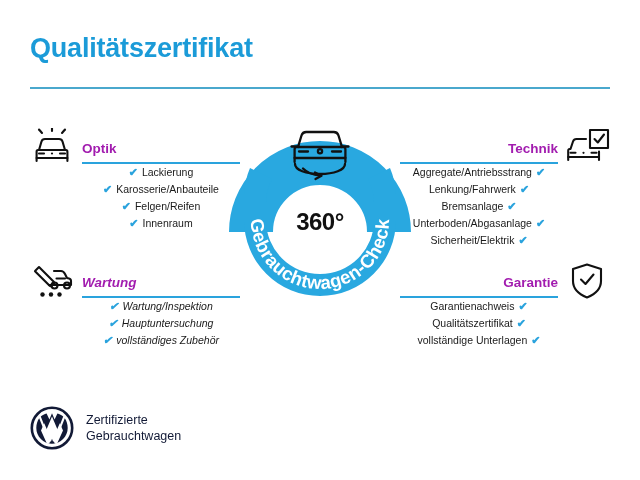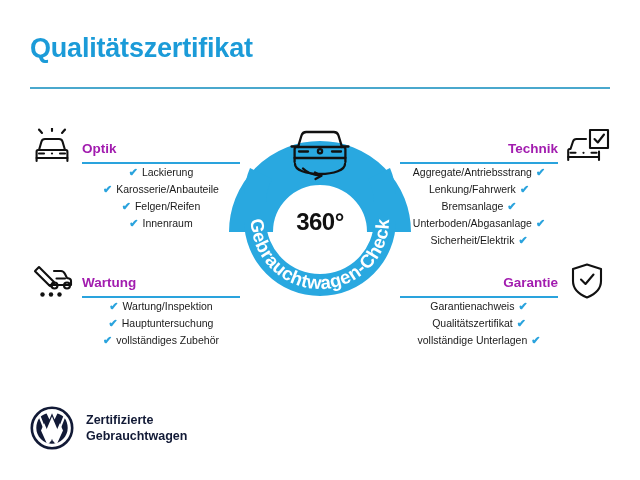--- a/index.html
+++ b/index.html
@@ -34,21 +34,21 @@
     width: 580px;
     height: 2px;
     background: #4aa8cd;
   }
 
   
   .section {
     position: absolute;
   }
   .sec-optik   { left: 30px;  top: 128px; width: 210px; }
-  .sec-wartung { left: 30px;  top: 262px; width: 210px; }
+  .sec-wartung { left: 30px;  top: 262px; width: 210px; font-style: italic; }
   .sec-technik { left: 400px; top: 128px; width: 210px; }
   .sec-garantie{ left: 400px; top: 262px; width: 210px; }
 
   .sec-head {
     position: relative;
     height: 36px;
   }
   .sec-title {
     font-size: 13.5px;
     font-weight: bold;
@@ -140,21 +140,21 @@
     left: 30px;
     top: 406px;
     display: flex;
     align-items: center;
   }
   .vw-logo { width: 44px; height: 44px; }
   .vw-logo svg { display: block; }
   .footer-text {
     margin-left: 12px;
     font-size: 12.5px;
-    font-weight: bold;
+    font-weight: normal;
     color: #121a36;
     line-height: 16px;
   }
 </style>
 </head>
 <body>
 
 <div id="page">
 
   <div class="page-title">Qualitätszertifikat</div>

